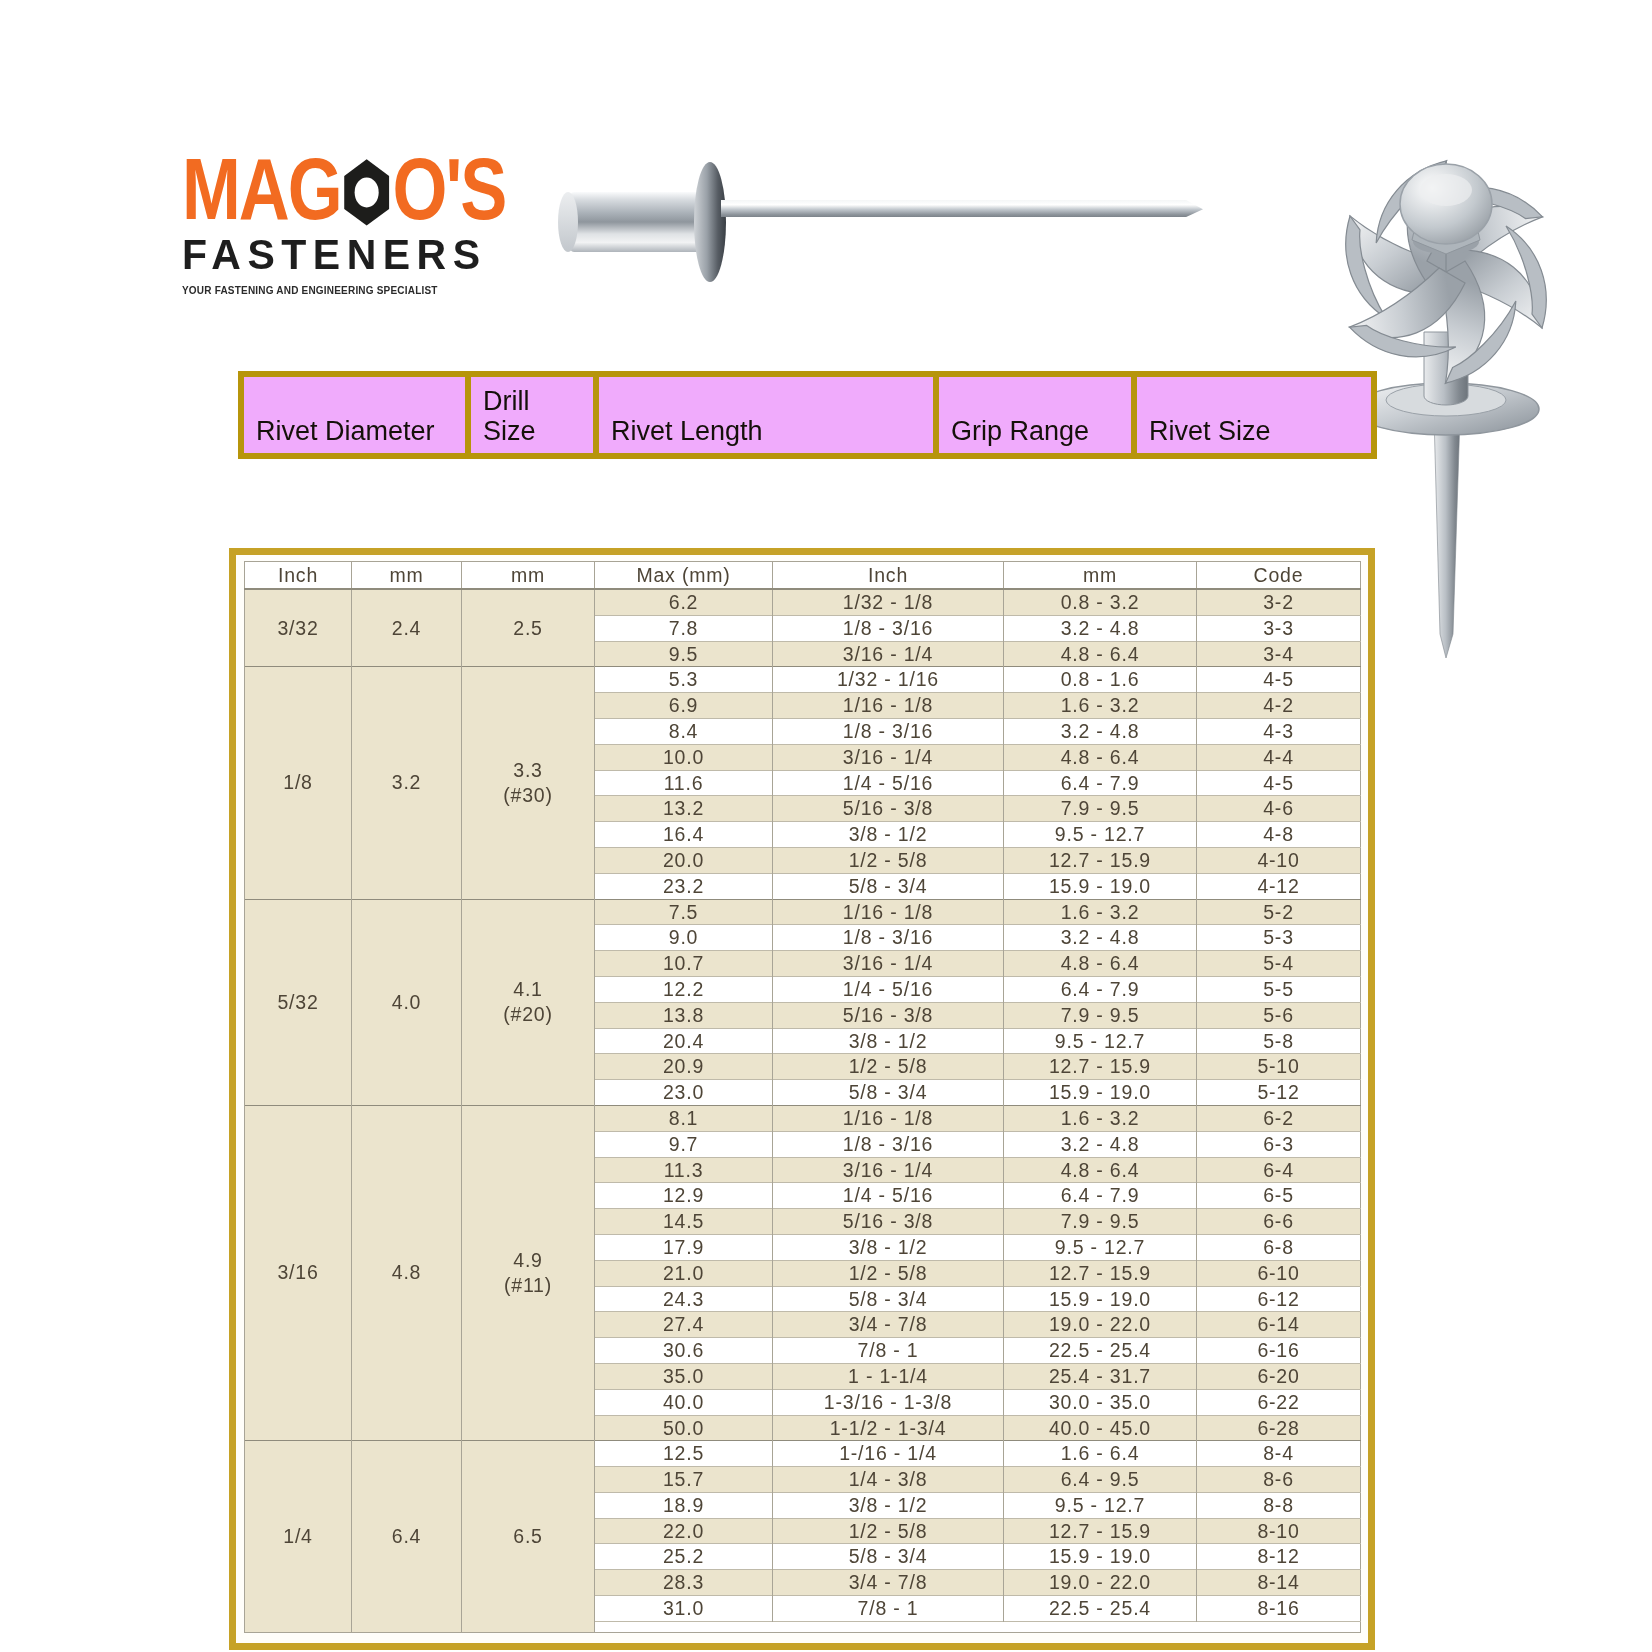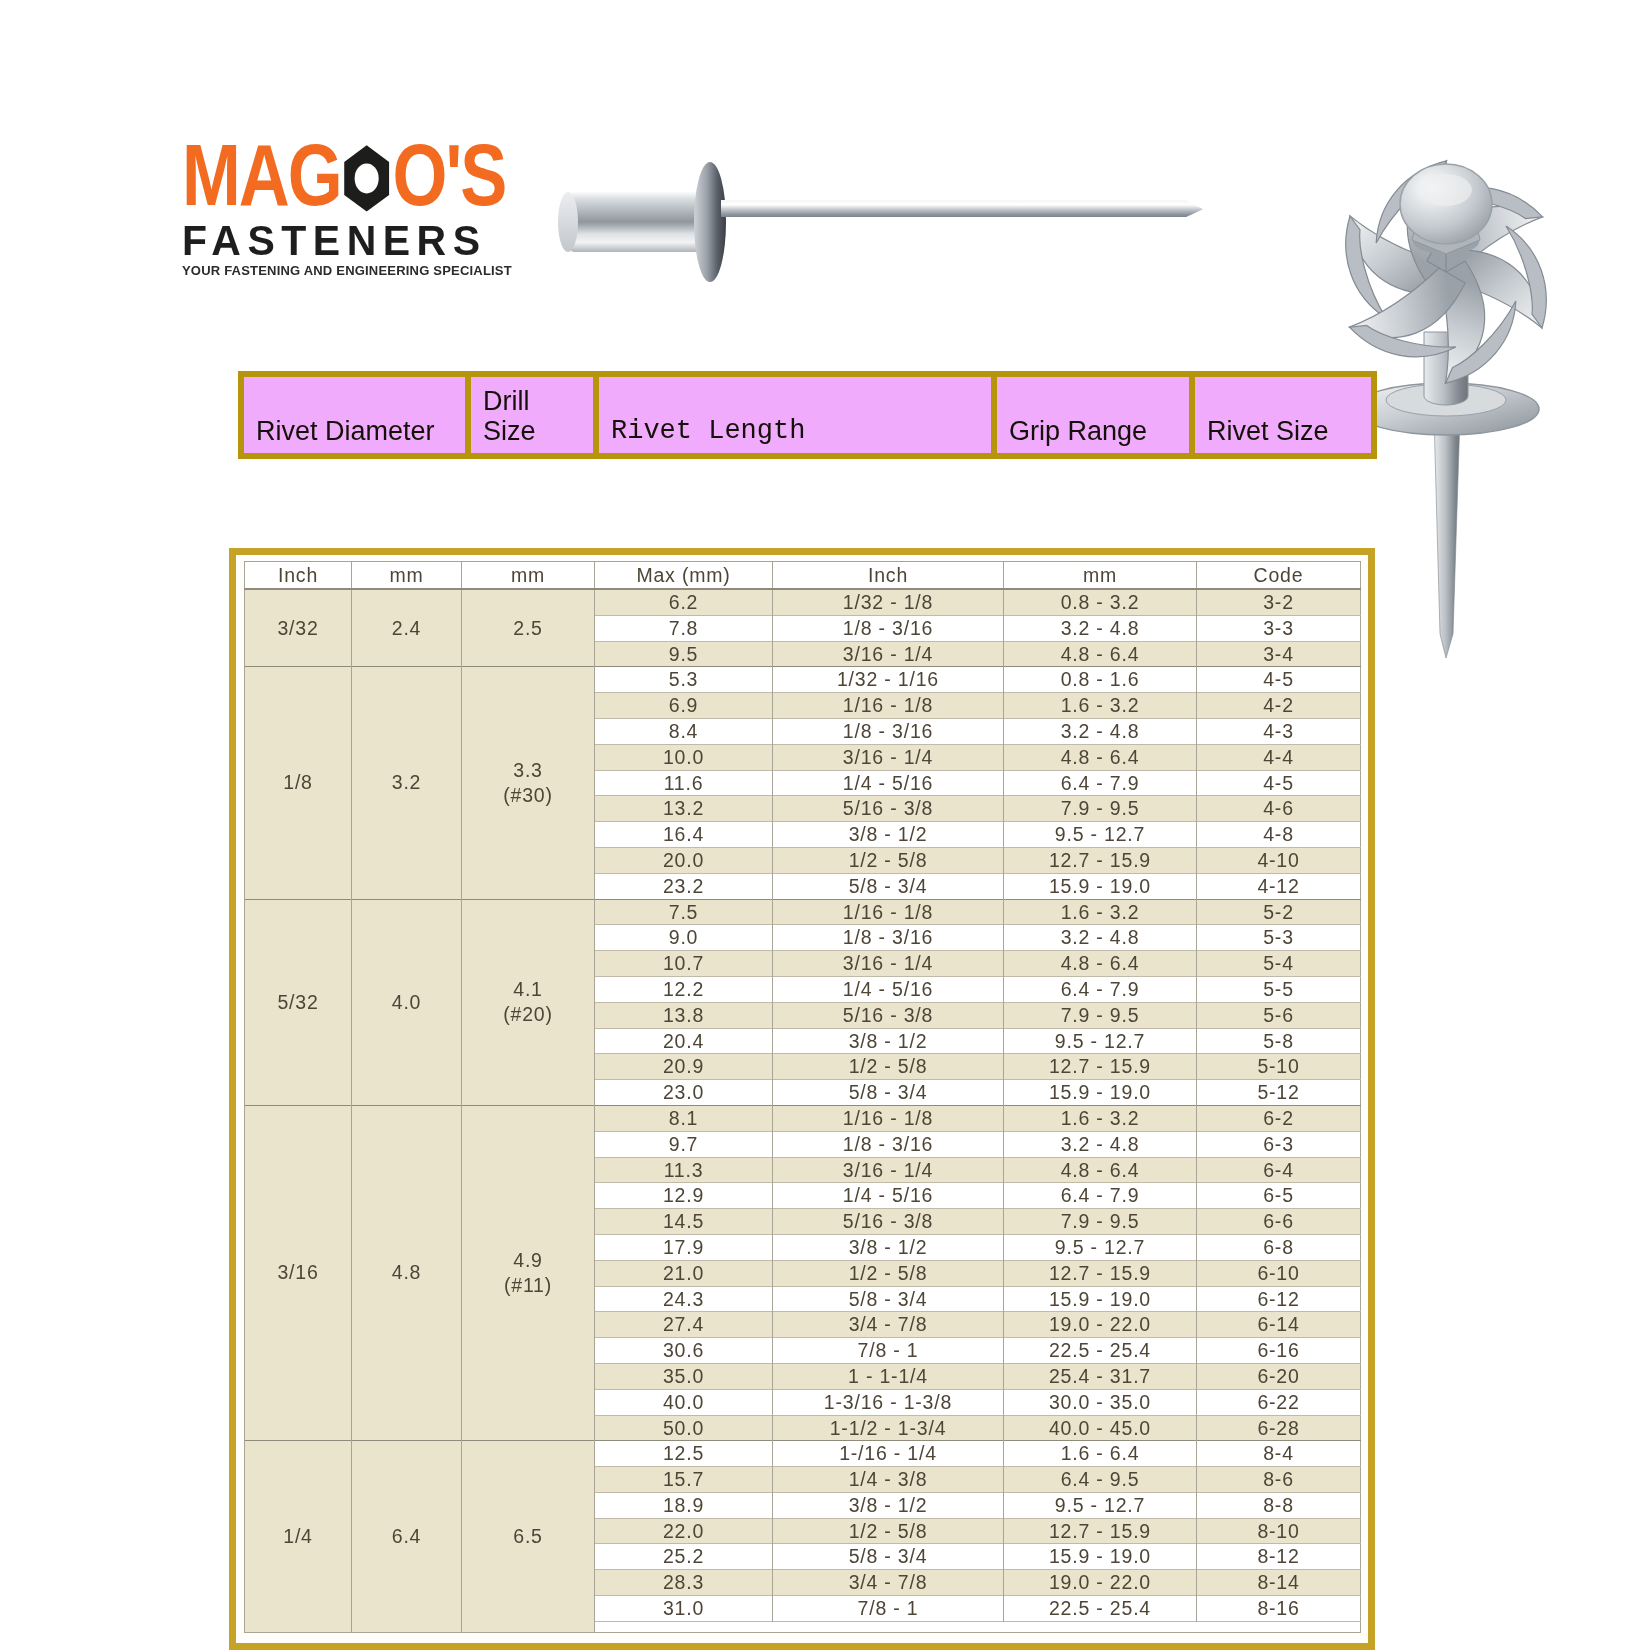--- a/index.html
+++ b/index.html
@@ -4,35 +4,35 @@
 <style>
   html,body{margin:0;padding:0;}
   body{
     width:1652px;height:1652px;position:relative;overflow:hidden;
     background:#ffffff;
     font-family:"Liberation Sans", sans-serif;
   }
   .abs{position:absolute;}
 
   
-  .logo{left:182px;top:126px;width:330px;}
+  .logo{left:182px;top:140px;width:330px;}
   .logo-line1{
     display:flex;align-items:center;
     color:#F26B21;font-weight:800;font-size:72px;letter-spacing:-2px;
     transform:scale(0.98,1.22);transform-origin:top left;line-height:80px;
     white-space:nowrap;
   }
   .logo-hex{margin:0 1px;transform:translateY(3px);}
   .logo-line2{
     margin-top:10px;color:#1e1e1e;font-weight:800;font-size:41px;
     letter-spacing:6.5px;transform:scaleY(1.05);transform-origin:top left;
     white-space:nowrap;
   }
   .logo-tagline{
-    color:#2b2b2b;font-weight:700;font-size:13px;
+    margin-top:8px;color:#2b2b2b;font-weight:700;font-size:10px;
     letter-spacing:0.2px;white-space:nowrap;
   }
 
   
   .rivet-photo{left:558px;top:158px;width:650px;height:130px;}
   .r-body{position:absolute;left:6px;top:34px;width:140px;height:60px;
     background:linear-gradient(180deg,#fafbfc 0%,#d9dde1 12%,#aab1b8 35%,#8f969d 50%,#dfe2e5 70%,#f2f3f4 84%,#aeb4ba 100%);
     border-radius:10px 2px 2px 10px / 30px 2px 2px 30px;}
   .r-face{position:absolute;left:0;top:34px;width:20px;height:60px;border-radius:50%;
     background:linear-gradient(180deg,#eceef0,#c2c7cc);}
@@ -47,21 +47,21 @@
 
   
   .band{
     left:238px;top:371px;width:1139px;height:88px;background:#B7950B;
     display:flex;gap:6px;padding:6px;box-sizing:border-box;
   }
   .band-cell{
     background:#f0abfc;color:#15100a;font-size:27px;line-height:30px;
     display:flex;align-items:flex-end;padding:0 4px 7px 12px;box-sizing:border-box;
   }
-  .bc1{width:221px;} .bc2{width:122px;} .bc3{width:392px;font-family:Liberation Mono, monospace;} .bc4{width:192px;} .bc5{flex:1;}
+  .bc1{width:221px;} .bc2{width:122px;} .bc3{width:334px;} .bc4{width:192px;} .bc5{flex:1;}
 
   
   .spec-table{
     left:229px;top:548px;width:1146px;box-sizing:border-box;
     border:7px solid #C6A227;background:#fffefa;
     padding:6px 8px 10px 8px;
   }
   table.grid{
     width:1116px;border-collapse:collapse;table-layout:fixed;
     border:1px solid #A8A496;

